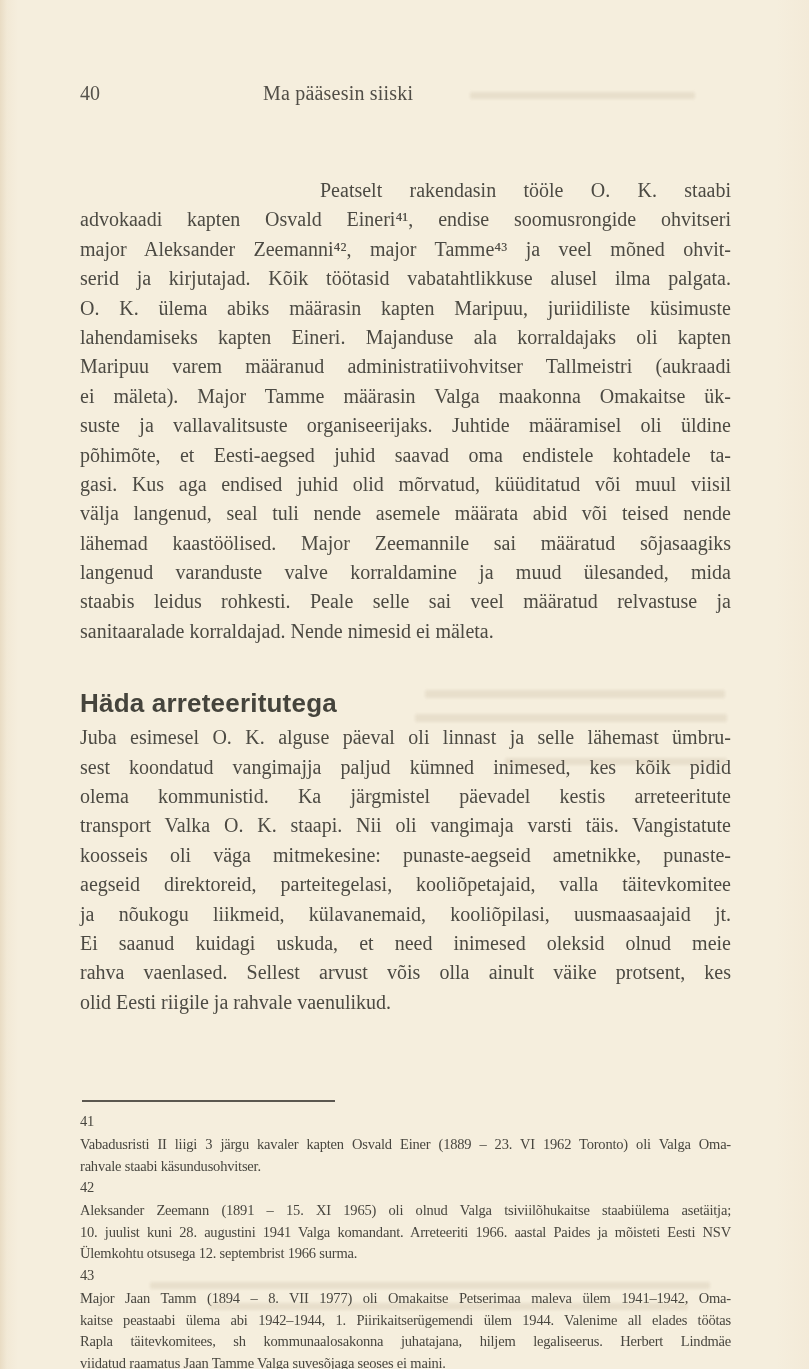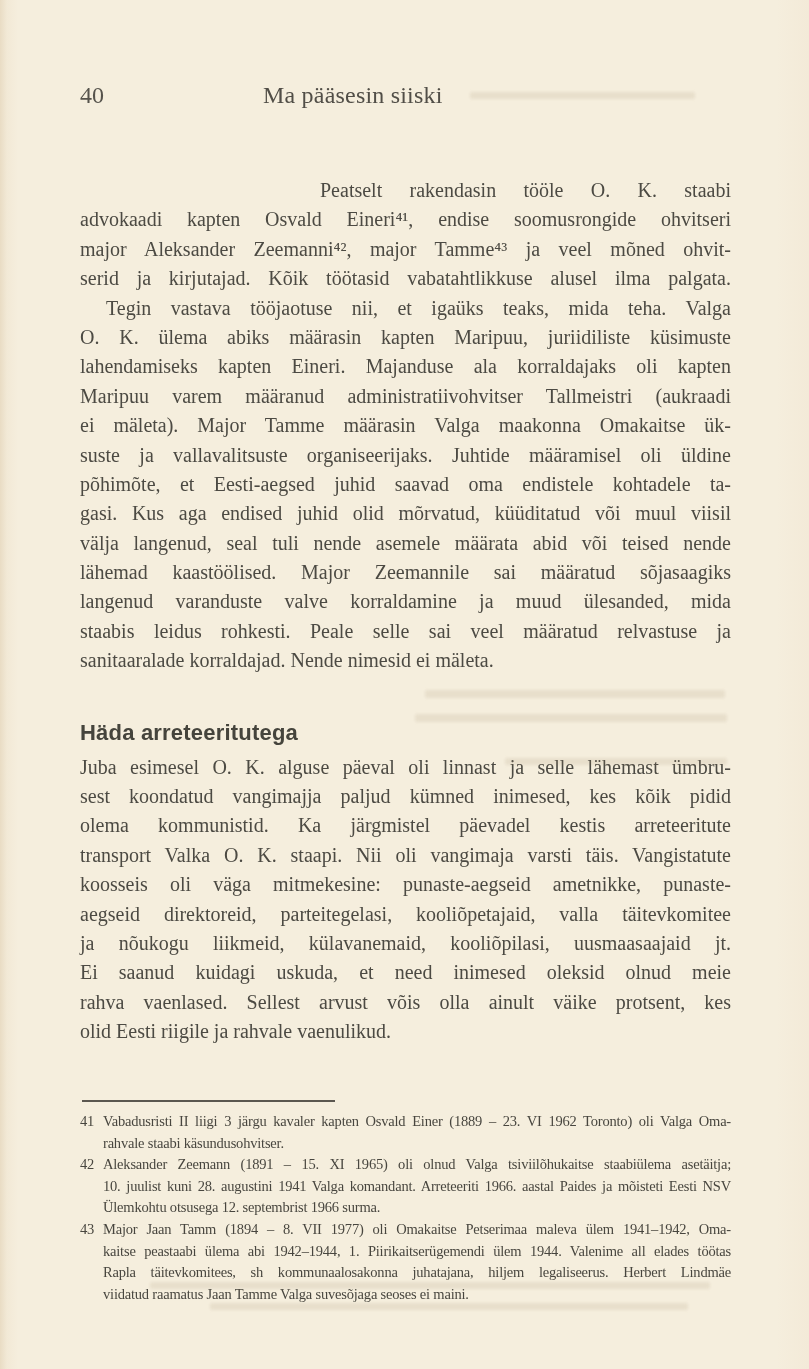--- a/index.html
+++ b/index.html
@@ -7,50 +7,50 @@
     width:809px;height:1369px;
     font-family:"Liberation Serif","DejaVu Serif",serif;
     background:#f5eedd;
     overflow:hidden;
   }
   .page{
     position:relative;width:809px;height:1369px;
     background:linear-gradient(90deg,#e9dcc4 0px,#f2e9d6 7px,#f5eedd 18px,#f5eedd 96%,#f3ead8 100%);
   }
   .pagehead{position:absolute;top:82px;left:80px;right:78px;height:24px;
-    font-size:24px;color:#56534c;}
+    font-size:20px;color:#56534c;}
   .pagenum{position:absolute;left:0;top:0;}
   .running{position:absolute;left:183px;top:0;letter-spacing:.2px;color:#514e47;}
 
   .textblock{
     position:absolute;left:80px;top:176px;width:651px;
     font-size:20px;color:#4c4a43;
   }
   .para{margin:0;}
   .tline{
     height:29.4px;line-height:29.4px;
     text-align:justify;text-align-last:justify;
     white-space:nowrap;overflow:visible;
   }
   .tline.left{text-align-last:left;}
 
   .secheading{
     font-family:"Liberation Sans","DejaVu Sans",sans-serif;
-    font-size:22px;font-weight:600;color:#45443c;
+    font-size:26px;font-weight:600;color:#45443c;
     letter-spacing:.2px;
     margin:43px 0 6px 0;line-height:28px;
   }
 
   .fnrule{position:absolute;left:82px;top:1100px;width:253px;height:2px;background:#5b574f;}
 
   .footnotes{
     position:absolute;left:80px;top:1111px;width:651px;
     font-size:14.5px;color:#48463f;letter-spacing:-0.2px;
   }
-  .fnrow{display:flex;}
+  .fnrow{display:flex;flex-direction:column;}
   .fnnum{flex:0 0 23px;width:23px;line-height:21.6px;}
   .fnlines{flex:1;min-width:0;}
   .fnline{
     height:21.6px;line-height:21.6px;
     text-align:justify;text-align-last:justify;white-space:nowrap;
   }
   .fnline.left{text-align-last:left;}
 
   .ghost{
     position:absolute;background:rgba(158,136,98,.14);
@@ -68,21 +68,20 @@
   </header>
 
   <main class="textblock">
     <div class="para">
         <div class="tline" style="padding-left: 240px;">Peatselt rakendasin tööle O. K. staabi</div>
         <div class="tline">advokaadi kapten Osvald Eineri⁴¹, endise soomusrongide ohvitseri</div>
         <div class="tline">major Aleksander Zeemanni⁴², major Tamme⁴³ ja veel mõned ohvit-</div>
         <div class="tline">serid ja kirjutajad. Kõik töötasid vabatahtlikkuse alusel ilma palgata.</div>
       </div>
     <div class="para">
-        <div class="tline" style="padding-left: 26px;">Tegin vastava tööjaotuse nii, et igaüks teaks, mida teha. Valga</div>
         <div class="tline">O. K. ülema abiks määrasin kapten Maripuu, juriidiliste küsimuste</div>
         <div class="tline">lahendamiseks kapten Eineri. Majanduse ala korraldajaks oli kapten</div>
         <div class="tline">Maripuu varem määranud administratiivohvitser Tallmeistri (aukraadi</div>
         <div class="tline">ei mäleta). Major Tamme määrasin Valga maakonna Omakaitse ük-</div>
         <div class="tline">suste ja vallavalitsuste organiseerijaks. Juhtide määramisel oli üldine</div>
         <div class="tline">põhimõte, et Eesti-aegsed juhid saavad oma endistele kohtadele ta-</div>
         <div class="tline">gasi. Kus aga endised juhid olid mõrvatud, küüditatud või muul viisil</div>
         <div class="tline">välja langenud, seal tuli nende asemele määrata abid või teised nende</div>
         <div class="tline">lähemad kaastöölised. Major Zeemannile sai määratud sõjasaagiks</div>
         <div class="tline">langenud varanduste valve korraldamine ja muud ülesanded, mida</div>

